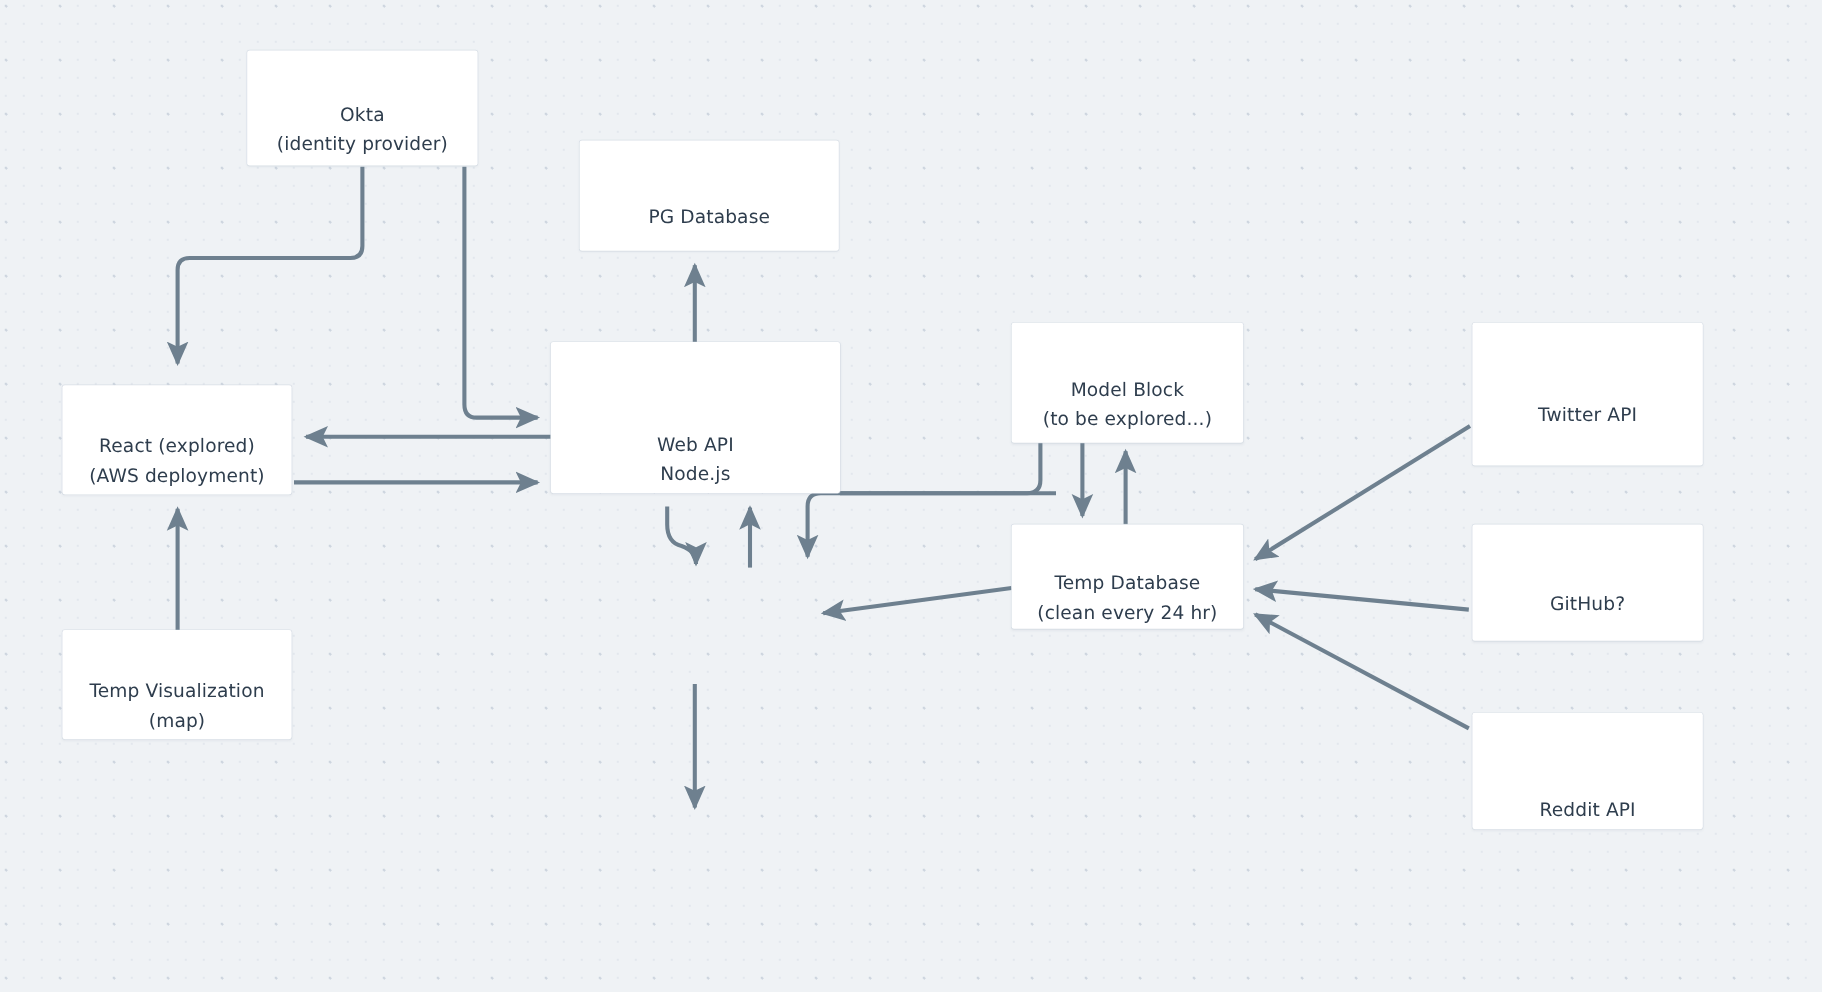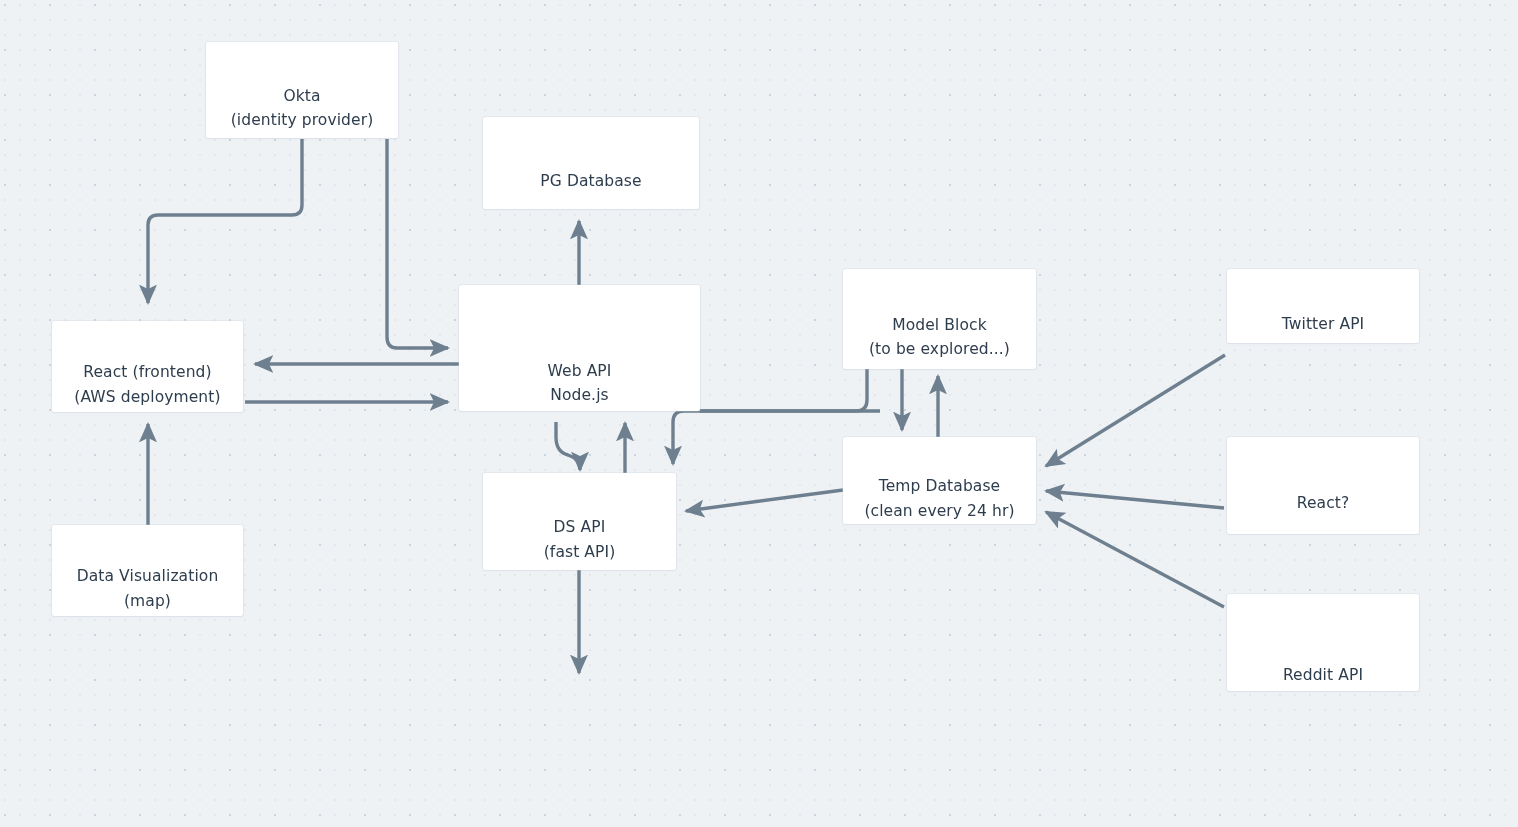--- a/index.html
+++ b/index.html
@@ -105,46 +105,42 @@
   </svg>
 
   <div class="node" style="left: 206px; top: 42px; width: 192px; height: 96px;">
     <span class="lbl">Okta
 (identity provider)</span>
   </div>
   <div class="node" style="left: 483px; top: 117px; width: 216px; height: 92px;">
     <span class="lbl">PG Database</span>
   </div>
   <div class="node" style="left: 52px; top: 321px; width: 191px; height: 91px;">
-    <span class="lbl">React (frontend)
+    <span class="lbl">React (explored)
 (AWS deployment)</span>
   </div>
   <div class="node" style="left: 459px; top: 285px; width: 241px; height: 126px; align-items: flex-end;">
     <span class="lbl">Web API
 Node.js</span>
   </div>
   <div class="node" style="left: 843px; top: 269px; width: 193px; height: 100px;">
     <span class="lbl">Model Block
 (to be explored...)</span>
   </div>
-  <div class="node" style="left: 1227px; top: 269px; width: 192px; height: 74px;">
+  <div class="node" style="left: 1227px; top: 269px; width: 192px; height: 119px;">
     <span class="lbl">Twitter  API</span>
   </div>
   <div class="node" style="left: 843px; top: 437px; width: 193px; height: 87px;">
     <span class="lbl">Temp Database
 (clean every 24 hr)</span>
   </div>
   <div class="node" style="left: 1227px; top: 437px; width: 192px; height: 97px;">
-    <span class="lbl">React?</span>
-  </div>
-  <div class="node" style="left: 483px; top: 473px; width: 193px; height: 97px;">
-    <span class="lbl">DS API
-(fast API)</span>
+    <span class="lbl">GitHub?</span>
   </div>
   <div class="node" style="left: 52px; top: 525px; width: 191px; height: 91px;">
-    <span class="lbl">Data Visualization
+    <span class="lbl">Temp Visualization
 (map)</span>
   </div>
   <div class="node" style="left: 1227px; top: 594px; width: 192px; height: 97px; align-items: flex-end;">
     <span class="lbl">Reddit API</span>
   </div>
 
 </div>
 
 </body></html>

